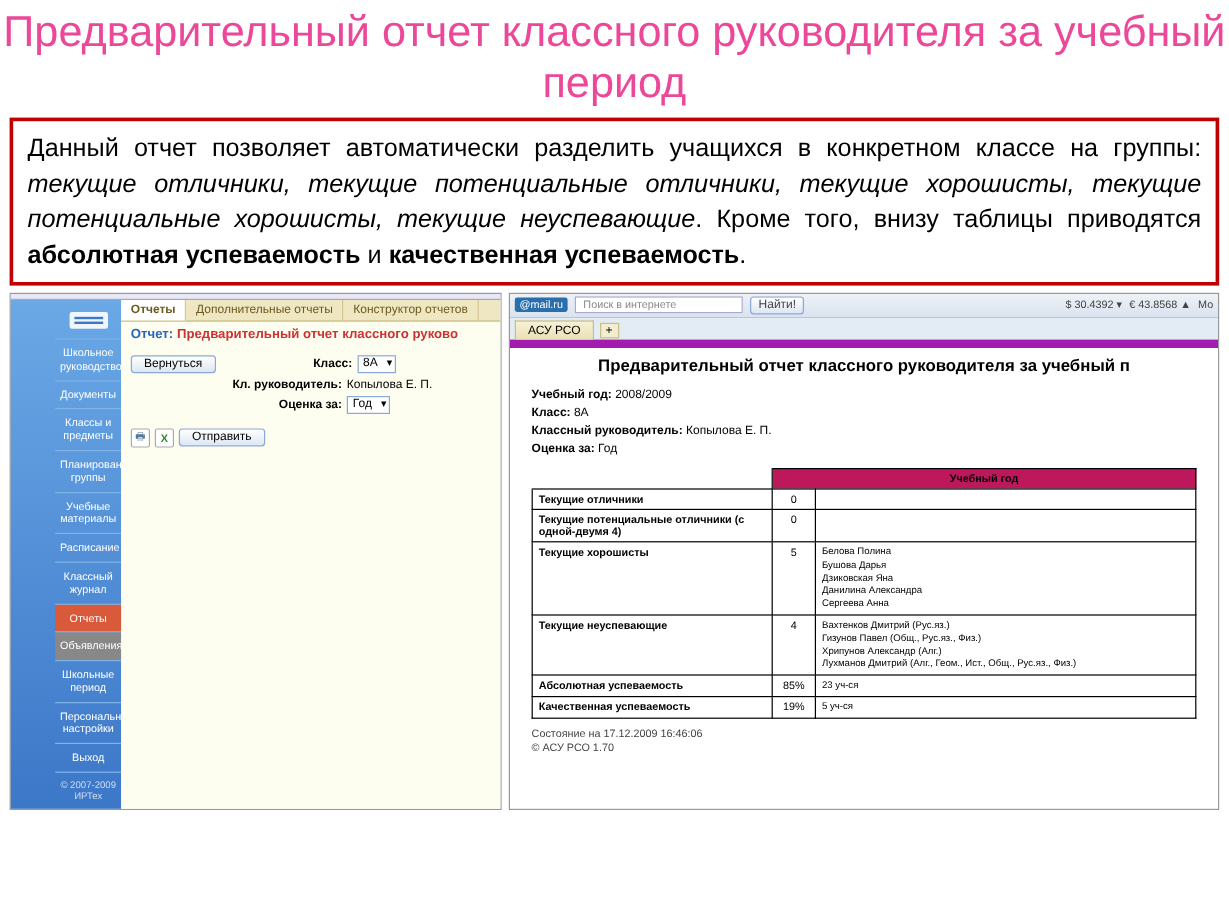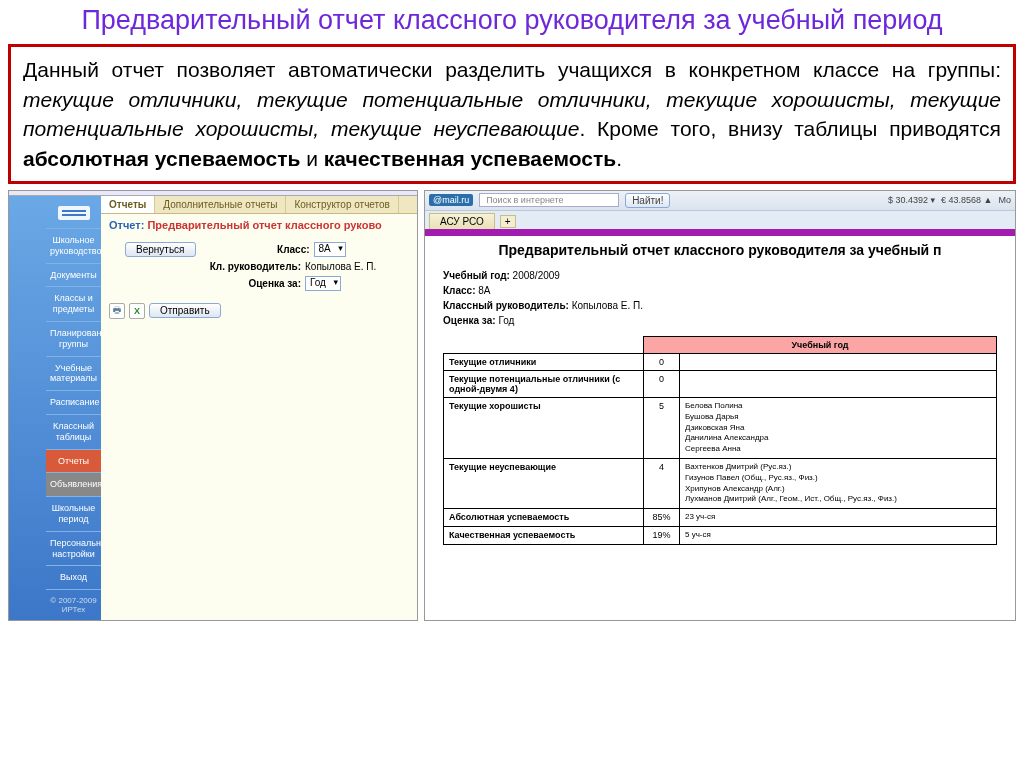--- a/index.html
+++ b/index.html
@@ -1,17 +1,17 @@
 <!DOCTYPE html>
 <html><head>
 <meta charset="utf-8">
 <style>
   * { box-sizing: border-box; }
   body { margin: 0; font-family: Arial, sans-serif; background: #fff; width: 1024px; height: 768px; overflow: hidden; }
-  .slide-title { font-size: 27px; text-align: center; color: #6d28d9; padding: 4px 0 8px; line-height: 1.2; font-weight: normal; }
+  .slide-title { font-size: 36px; text-align: center; color: #ec4899; padding: 4px 0 8px; line-height: 1.2; font-weight: normal; }
   .desc-box { border: 3px solid #c00000; margin: 0 8px 6px; padding: 8px 12px; font-size: 21px; line-height: 1.4; text-align: justify; }
   .desc-box .italic { font-style: italic; }
   .desc-box .bold { font-weight: bold; }
   .screens { display: flex; gap: 6px; padding: 0 8px; }
 
   
   .app-left { width: 410px; border: 1px solid #999; font-size: 10px; background: #fff; }
   .al-toolbar { background: #e8e8f8; display: flex; align-items: center; padding: 2px 4px; gap: 4px; border-bottom: 1px solid #aaa; font-size: 9px; color: #555; }
   .al-body { display: flex; }
   .al-side { width: 92px; background: linear-gradient(#6aa8e6,#3c77c8); color: #fff; font-size: 9px; padding-left: 37px; }
@@ -20,21 +20,21 @@
   .al-side .item { padding: 6px 4px; border-top: 1px solid #7fb3e8; text-align: center; line-height: 1.2; cursor: pointer; }
   .al-side .item.sel { background: #d85a3a; }
   .al-side .item.sel2 { background: #888; }
   .al-side .foot { padding: 6px 4px; font-size: 8px; color: #cde; border-top: 1px solid #7fb3e8; text-align: center; }
   .al-main { flex: 1; background: #fdfdf0; }
   .al-tabs { display: flex; background: #efe7c2; border-bottom: 1px solid #c9b97f; font-size: 10px; }
   .al-tab { padding: 3px 8px; color: #6b5b1f; border-right: 1px solid #d6c892; cursor: pointer; }
   .al-tab:first-child { background: #fff; font-weight: bold; }
   .al-report-title { padding: 5px 8px; color: #c33; font-weight: bold; font-size: 11px; }
   .al-report-title span.lbl { color: #2a64b8; }
-  .al-form { padding: 4px 8px; font-size: 10px; margin-left: 16px; }
+  .al-form { padding: 4px 8px; font-size: 10px; }
   .al-row { display: flex; align-items: center; gap: 4px; padding: 2px 0; }
   .al-btn { background: linear-gradient(#fff,#dde6f2); border: 1px solid #8aa9d6; border-radius: 3px; padding: 1px 10px; font-size: 10px; cursor: pointer; }
   .al-lbl { font-weight: bold; width: 110px; text-align: right; }
   .al-sel { border: 1px solid #8aa9d6; background: #fff; font-size: 10px; padding: 0 14px 0 4px; height: 15px; position: relative; }
   .al-sel::after { content: '▾'; position: absolute; right: 2px; top: 0; font-size: 9px; }
   .al-val { }
   .al-tools { display: flex; gap: 4px; padding: 6px 8px; align-items: center; }
   .al-ic { width: 16px; height: 16px; border: 1px solid #aaa; border-radius: 2px; display: flex; align-items: center; justify-content: center; font-size: 9px; background: #fff; }
   .al-ic.p { color: #579; }
   .al-ic.x { color: #2a8a2a; font-weight: bold; }
@@ -44,21 +44,21 @@
   .app-right { flex: 1; border: 1px solid #999; font-size: 10px; background: #fff; }
   .ar-top { background: linear-gradient(#eef2f7,#dae3ef); border-bottom: 1px solid #b7c8dd; padding: 2px 4px; display: flex; align-items: center; gap: 6px; font-size: 9px; color: #444; }
   .ar-tab { background: linear-gradient(#f7f1d7,#e9e0b4); border: 1px solid #c9bd88; padding: 2px 10px; font-size: 10px; margin: 2px 0 0 4px; display: inline-block; border-bottom: none; }
   .ar-sheet { padding: 6px 18px; }
   .ar-org { text-align: center; font-size: 10px; margin-bottom: 6px; }
   .ar-h { text-align: center; font-weight: bold; font-size: 14px; margin-bottom: 10px; }
   .ar-meta { font-size: 10px; line-height: 1.5; margin-bottom: 8px; }
   .ar-meta b { font-weight: bold; }
   table.rep { border-collapse: collapse; width: 100%; font-size: 9px; }
   table.rep th, table.rep td { border: 1px solid #000; padding: 3px 5px; vertical-align: top; }
-  table.rep th { font-weight: bold; text-align: center; background: #fca5a5; }
+  table.rep th { font-weight: bold; text-align: center; background: #be185d; }
   table.rep td.lab { font-weight: bold; width: 200px; }
   table.rep td.num { text-align: center; width: 36px; }
   table.rep td.det { font-size: 8px; line-height: 1.35; }
   .ar-footer { font-size: 9px; color: #444; margin-top: 6px; line-height: 1.4; }
 </style>
 </head>
 <body>
 
 <div class="slide-title">Предварительный отчет классного руководителя за учебный период</div>
 
@@ -78,21 +78,21 @@
               <rect x="6" y="10" width="24" height="2" fill="#3c77c8"></rect>
               <rect x="6" y="14" width="24" height="2" fill="#3c77c8"></rect>
             </svg>
         </div>
         <div class="item">Школьное руководство</div>
         <div class="item">Документы</div>
         <div class="item">Классы и предметы</div>
         <div class="item">Планирование группы</div>
         <div class="item">Учебные материалы</div>
         <div class="item">Расписание</div>
-        <div class="item">Классный таблицы</div>
+        <div class="item">Классный журнал</div>
         <div class="item sel">Отчеты</div>
         <div class="item sel2">Объявления</div>
         <div class="item">Школьные период</div>
         <div class="item">Персональные настройки</div>
         <div class="item">Выход</div>
         <div class="foot">© 2007-2009 ИРТех</div>
       </div>
       <div class="al-main">
         <div class="al-tabs">
           <div class="al-tab">Отчеты</div>
@@ -182,15 +182,19 @@
               <td class="num">85%</td>
               <td class="det">23 уч-ся</td>
             </tr>
             <tr>
               <td class="lab">Качественная успеваемость</td>
               <td class="num">19%</td>
               <td class="det">5 уч-ся</td>
             </tr>
           </tbody>
       </table>
+      <div class="ar-footer">
+        <div>Состояние на 17.12.2009 16:46:06</div>
+        <div>© АСУ РСО 1.70</div>
+      </div>
     </div>
   </div>
 </div>
 
 </body></html>

